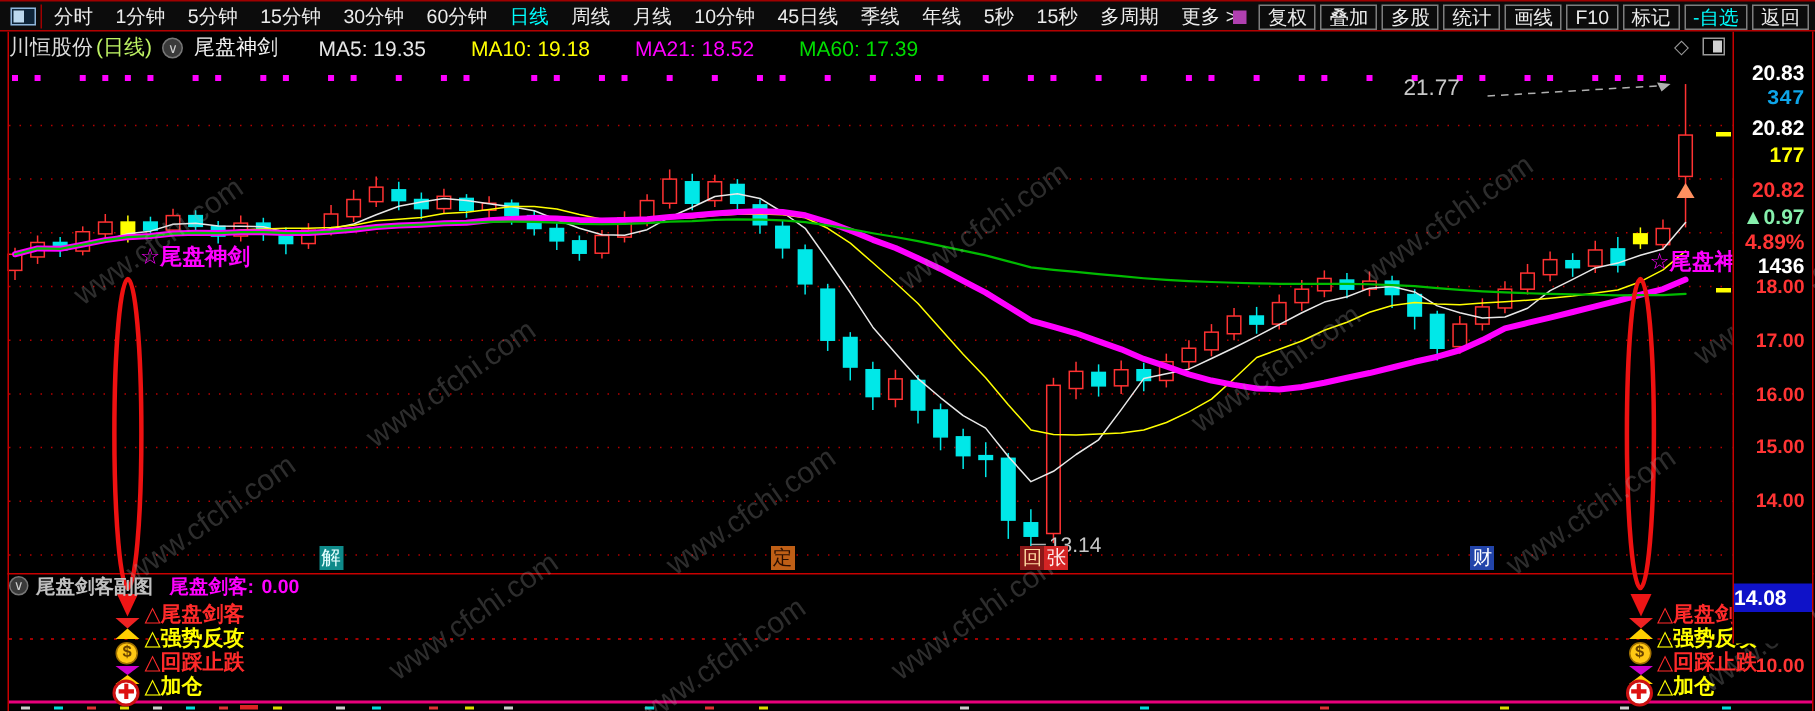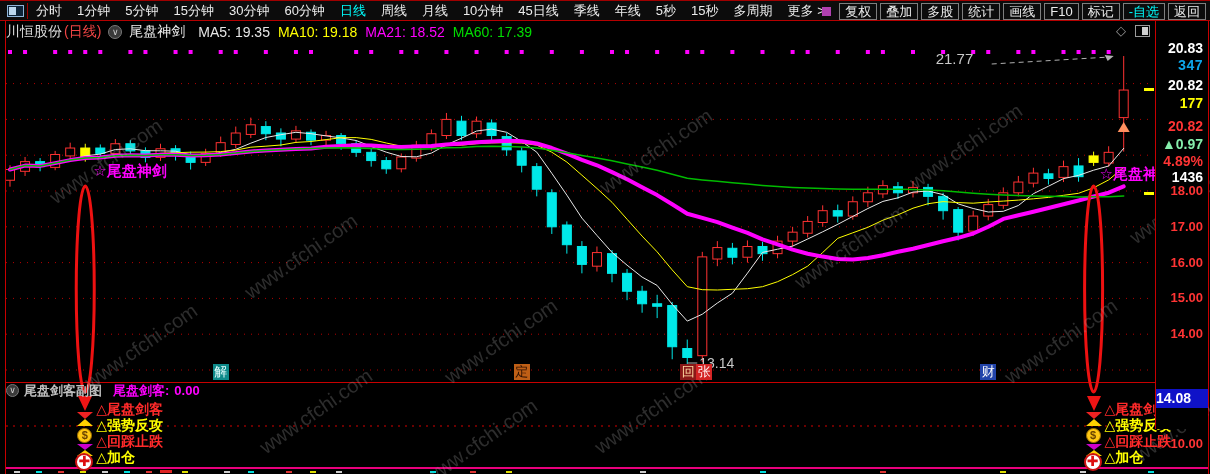--- a/index.html
+++ b/index.html
@@ -12,21 +12,21 @@
   #menu-sep{position:absolute;left:27px;top:2px;width:1px;height:16px;background:#a00000}
   #menu-left{position:absolute;left:36px;top:0;height:20px;display:flex;gap:15px;align-items:center;
     font-size:13px;color:#ececec;white-space:nowrap}
   #menu-left .mi{cursor:default}
   #menu-right{position:absolute;right:4px;top:2px;display:flex;gap:3px;align-items:center;font-size:13px}
   #menu-right .mb{border:1px solid #7e7e7e;color:#ececec;padding:0 5px;height:17px;line-height:15px}
   #titlebar{position:absolute;left:6px;top:22px;height:19px;display:flex;align-items:center;gap:7px;
     font-size:14px;color:#dcdcdc;z-index:20;white-space:nowrap}
   .chev{width:14px;height:14px;border-radius:50%;background:#3a3a3a;border:1px solid #777;
     color:#cfcfcf;font-size:9px;line-height:12px;text-align:center}
-  #ma-labels{display:flex;gap:8px;margin-left:6px;font-size:14px}
+  #ma-labels{display:flex;gap:30px;margin-left:20px;font-size:14px}
   #title-icons{position:absolute;top:23px;left:1116px;color:#9a9a9a;font-size:13px;display:flex;gap:9px;z-index:20}
   #mini-win{width:15px;height:12px;border:1px solid #9a9a9a;position:relative;top:2px}
   #mini-win i{position:absolute;right:1px;top:1px;width:6px;height:8px;background:#cfcfcf;display:block}
   svg{position:absolute;left:0;top:0;z-index:1}
   .overlay{position:absolute;z-index:3;white-space:nowrap}
   .wm{position:absolute;color:rgba(165,165,165,.27);font-size:20px;transform:rotate(-35deg);z-index:2;white-space:nowrap}
   #right-margin{position:absolute;left:1155px;top:21px;width:53px;height:408px;background:#000;
     border-left:1px solid #c80000;z-index:6}
   .qrow{position:absolute;right:5px;font-size:14px;font-weight:bold;text-align:right}
   .axlab{position:absolute;right:5px;font-size:13px;color:#ff3434;font-weight:bold}
@@ -80,21 +80,21 @@
       <span class="mb">画线</span>
       <span class="mb">F10</span>
       <span class="mb">标记</span>
       <span class="mb" style="color: rgb(0, 255, 255);">-自选</span>
       <span class="mb">返回</span>
     </div>
 </div>
 
 <div id="titlebar">
   <span style="color:#dcdcdc">川恒股份</span>
-  <span style="color:#ef4444;margin-left:-5px">(日线)</span>
+  <span style="color:#bef264;margin-left:-5px">(日线)</span>
   <span class="chev">∨</span>
   <span style="color:#f2f2f2">尾盘神剑</span>
   <span id="ma-labels">
       <span style="color: rgb(230, 230, 230);">MA5: 19.35</span>
       <span style="color: rgb(255, 255, 0);">MA10: 19.18</span>
       <span style="color: rgb(255, 0, 255);">MA21: 18.52</span>
       <span style="color: rgb(0, 221, 0);">MA60: 17.39</span>
     </span>
 </div>
 <div id="title-icons">

